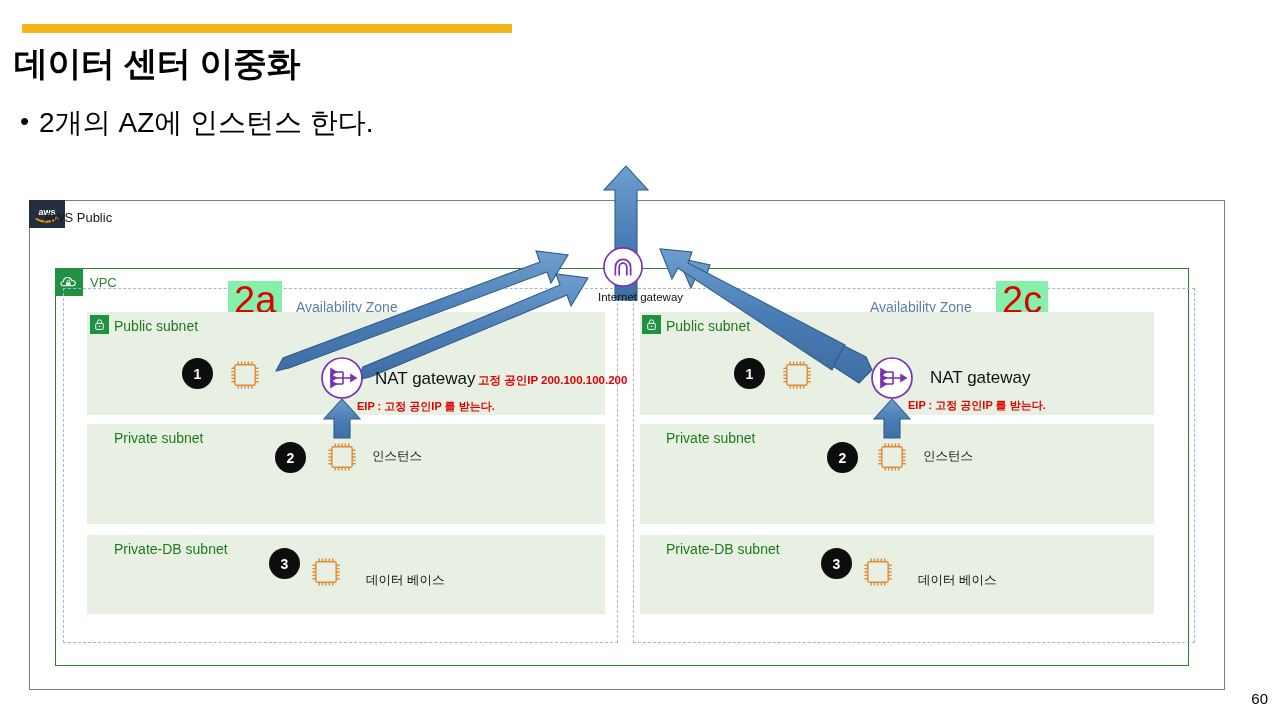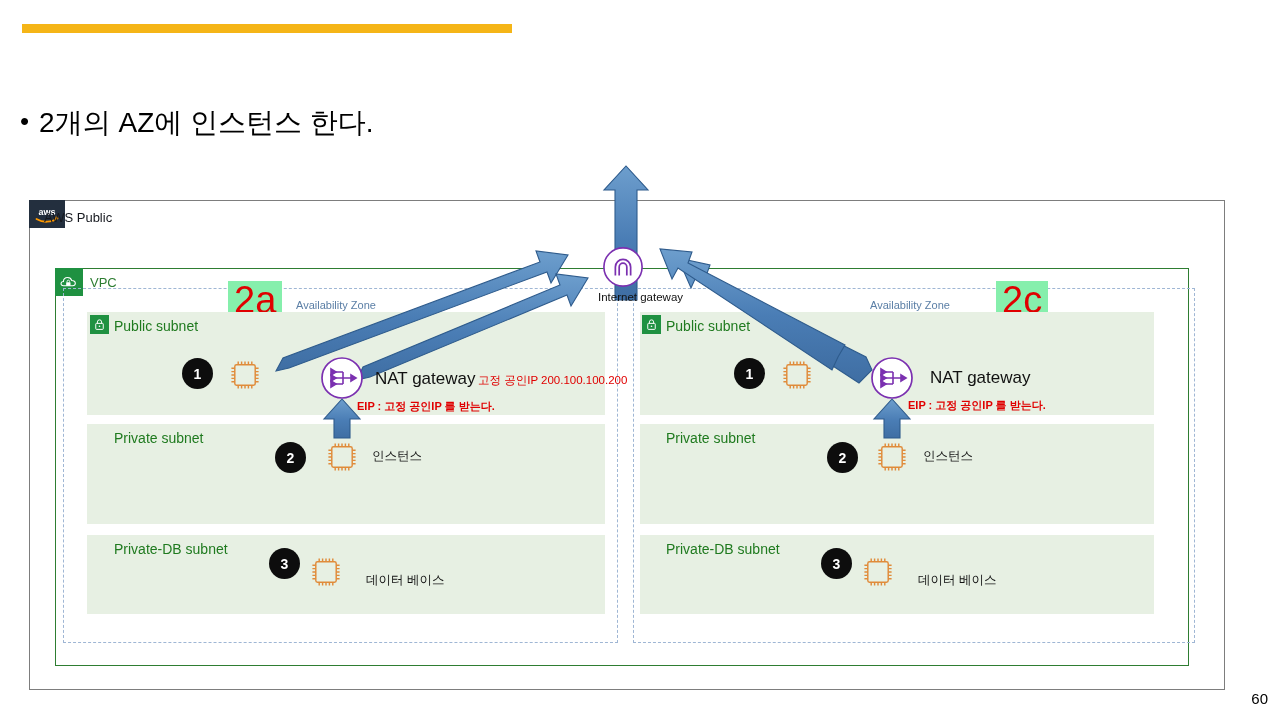--- a/index.html
+++ b/index.html
@@ -60,21 +60,21 @@
   }
 
   
   .az{
     position:absolute;top:288px;height:355px;
     border:1.3px dashed #9fb6d4;box-sizing:border-box;background:transparent;
   }
   .az-left{left:63px;width:555px;}
   .az-right{left:633px;width:562px;}
   .az-label{
-    position:absolute;top:299px;font-size:11px;color:#5b7fa6;
+    position:absolute;top:299px;font-size:14px;color:#5b7fa6;
   }
   .az-label-left{left:296px;}
   .az-label-right{left:870px;}
 
   .az-tag{
     position:absolute;font-size:38px;color:#e00000;
     background:#86efac;padding:0 6px;line-height:1;
   }
   .az-tag-left{left:228px;top:281px;}
   .az-tag-right{left:996px;top:281px;}
@@ -111,38 +111,39 @@
   
   .chip{position:absolute;width:34px;height:34px;}
   .chip svg{display:block;width:100%;height:100%;}
 
   .node-label{position:absolute;font-size:12.5px;color:#111;}
 
   
   .nat-icon{position:absolute;width:44px;height:44px;}
   .nat-icon svg{display:block;width:100%;height:100%;}
   .nat-title{position:absolute;font-size:17px;color:#111;white-space:nowrap;}
-  .nat-ip{position:absolute;font-size:11.5px;color:#e00000;font-weight:normal;white-space:nowrap;text-align:center;}
+  .nat-ip{position:absolute;font-size:11.5px;color:#e00000;font-weight:bold;white-space:nowrap;text-align:center;}
   .nat-eip{position:absolute;font-size:11px;color:#e00000;font-weight:bold;white-space:nowrap;}
 
   
   .igw-icon{position:absolute;left:602px;top:246px;width:42px;height:42px;}
   .igw-icon svg{display:block;width:100%;height:100%;}
   .igw-label{position:absolute;left:583px;top:291px;font-size:11.5px;color:#111;white-space:nowrap;margin-left:15px;}
 
   
   .arrow-layer{position:absolute;inset:0;pointer-events:none;}
   .arrow-layer svg{position:absolute;inset:0;width:1280px;height:720px;}
 </style>
 </head>
 <body>
 
 <div class="slide">
 
   <div class="title-rule"></div>
+  <div class="slide-title">데이터 센터 이중화</div>
   <div class="bullet-row">
     <span class="bullet-dot">•</span>
     <span class="bullet-text">2개의 AZ에 인스턴스 한다.</span>
   </div>
   <div class="page-num">60</div>
 
   <div class="aws-cloud">
     <div class="aws-badge">
       <svg viewBox="0 0 40 30" width="30" height="23" aria-hidden="true">
         <text x="20" y="15" text-anchor="middle" fill="#ffffff" font-size="12" font-family="Liberation Sans, sans-serif" font-weight="bold">aws</text>

